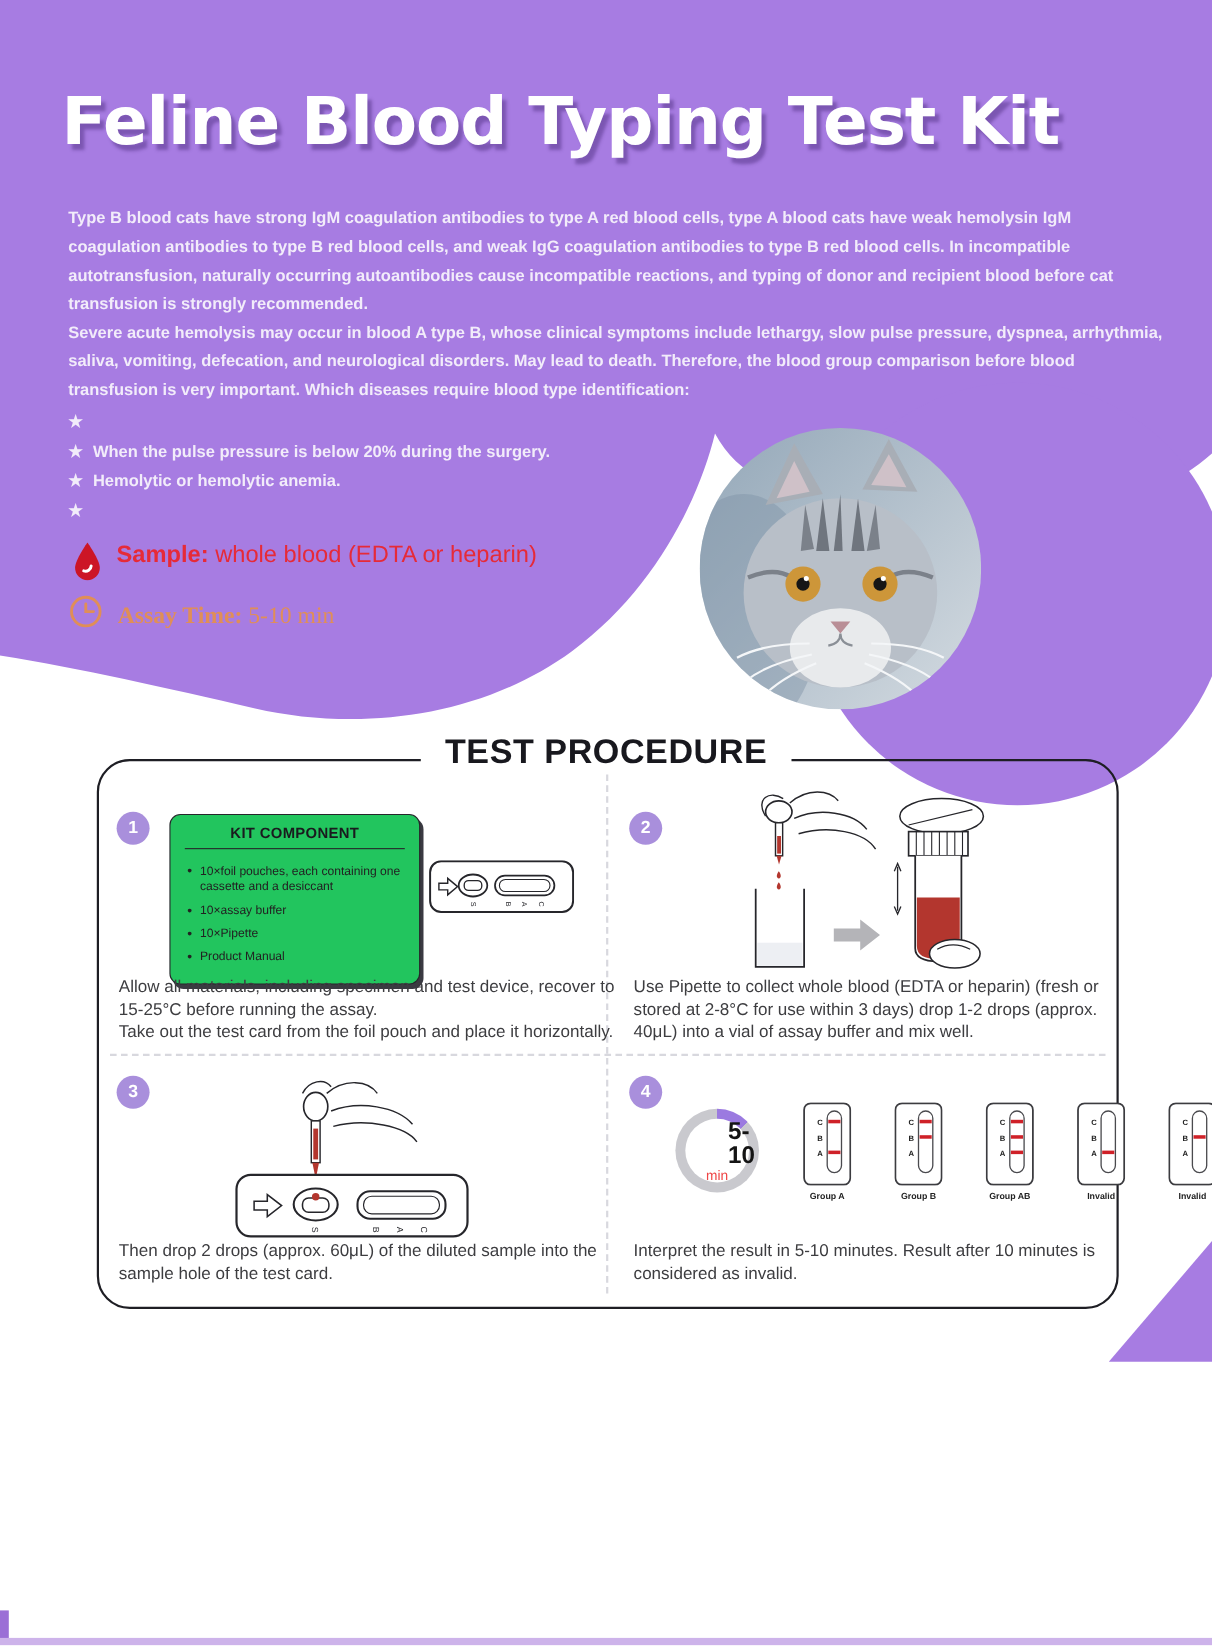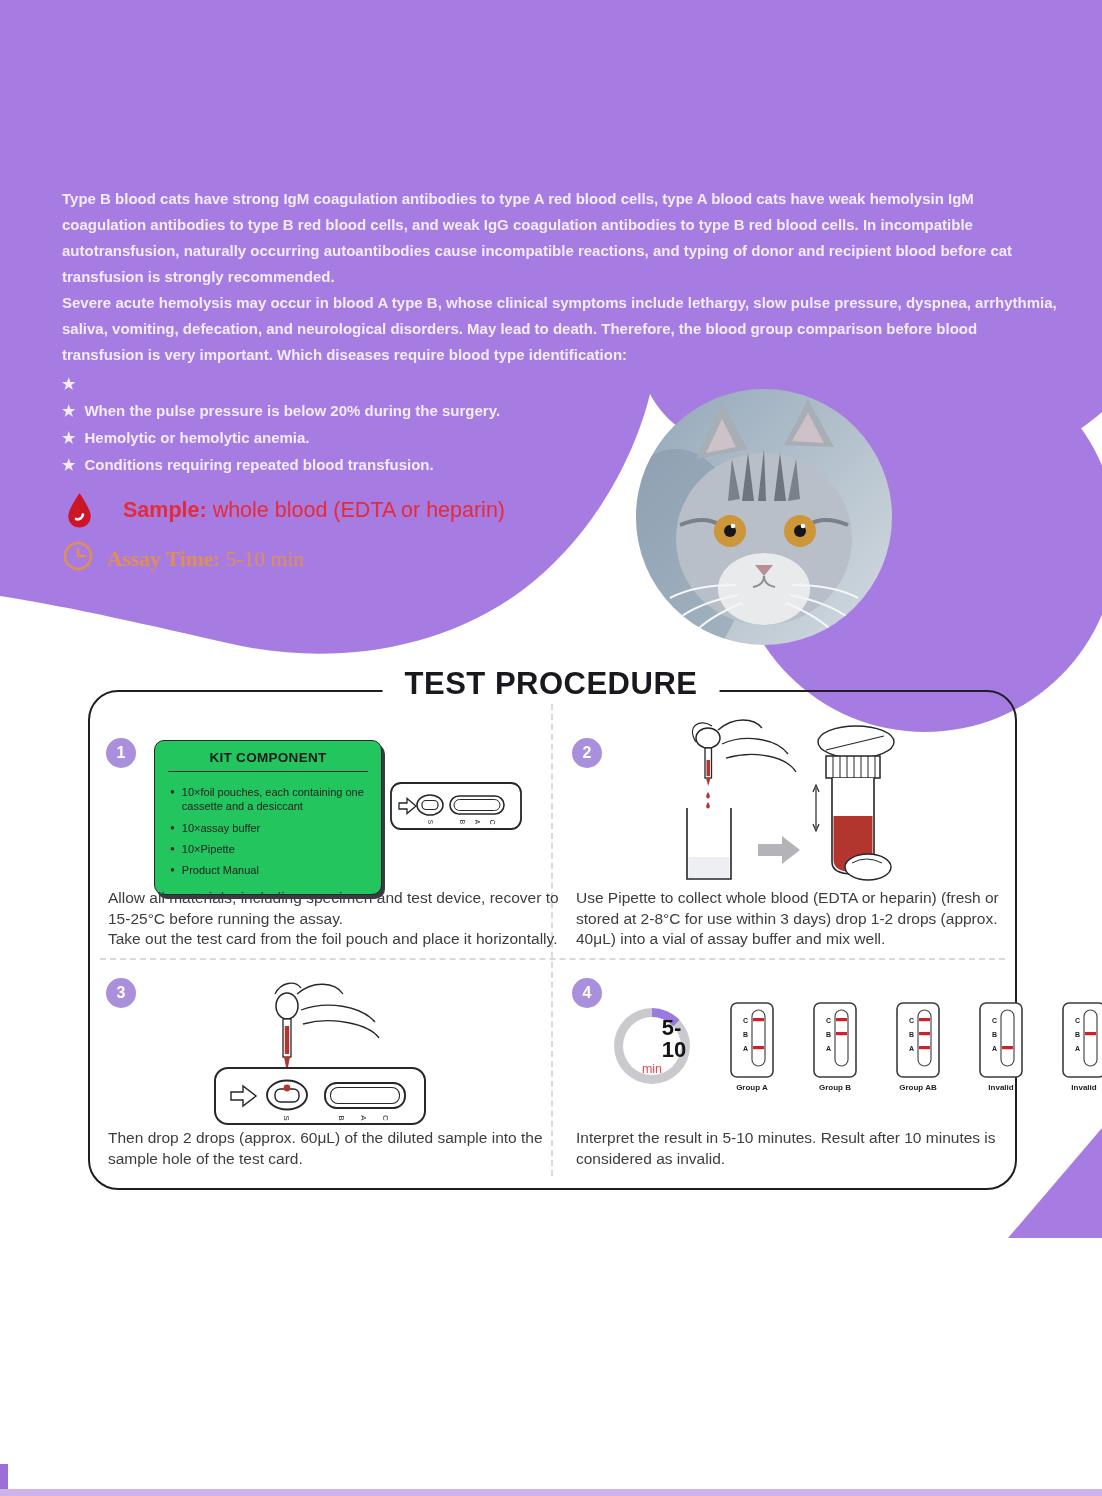--- a/index.html
+++ b/index.html
@@ -14,21 +14,21 @@
   .title{position:absolute;left:56px;top:76px;z-index:2;color:#fff;
          font-family:"DejaVu Sans","Liberation Sans",sans-serif;font-weight:800;font-size:60px;
          letter-spacing:-1px;white-space:nowrap;
          text-shadow:4px 5px 3px rgba(70,40,120,.45);}
   .intro{position:absolute;left:62px;top:186px;width:998px;z-index:2;color:#f2ecfa;
          font-size:15px;line-height:26px;font-weight:700;}
   .intro p{margin:0;}
   .bullets{margin-top:2px;}
   .bullet-line{display:flex;line-height:27px;}
   .bullet-line .star{margin-right:9px;}
-  .sample-row{position:absolute;left:66px;top:492px;z-index:2;display:flex;align-items:center;gap:30px;}
+  .sample-row{position:absolute;left:66px;top:492px;z-index:2;display:flex;gap:13px;}
   .sample-row .txt{font-size:21.5px;color:#e62a38;}
   .sample-row .lbl{font-weight:700;}
   .assay-row{position:absolute;left:62px;top:540px;z-index:2;display:flex;align-items:flex-end;gap:13px;opacity:.8;font-family:Liberation Serif, serif;}
   .assay-row .txt{font-size:21.5px;color:#ef9335;}
   .assay-row .lbl{font-weight:700;}
 
   
   .proc-title{position:absolute;left:50%;transform:translateX(-50%);top:666px;z-index:3;
               background:#fff;padding:0 22px;font-size:31px;font-weight:700;color:#18181e;
               letter-spacing:.5px;white-space:nowrap;}
@@ -110,39 +110,39 @@
       <circle cx="97" cy="137" r="2.3" fill="#fff"></circle>
       <circle cx="167" cy="137" r="2.3" fill="#fff"></circle>
       <ellipse cx="128" cy="200" rx="46" ry="36" fill="#e8eaec"></ellipse>
       <path d="M119,176 h18 l-9,11 Z" fill="#b98e96"></path>
       <path d="M128,187 q0,9 -11,11 M128,187 q0,9 11,11" stroke="#8a8f96" stroke-width="2" fill="none"></path>
       <path d="M100,196 q-42,0 -66,13 M102,206 q-40,8 -60,24 M106,214 q-34,14 -50,32" stroke="#f4f6f8" stroke-width="2" fill="none"></path>
       <path d="M156,196 q42,0 66,13 M154,206 q40,8 60,24 M150,214 q34,14 50,32" stroke="#f4f6f8" stroke-width="2" fill="none"></path>
     </svg>
   </div>
 
+  <div class="title">Feline Blood Typing Test Kit</div>
 
   <div class="intro">
     <p>Type B blood cats have strong IgM coagulation antibodies to type A red blood cells, type A blood cats have weak hemolysin IgM coagulation antibodies to type B red blood cells, and weak IgG coagulation antibodies to type B red blood cells. In incompatible autotransfusion, naturally occurring autoantibodies cause incompatible reactions, and typing of donor and recipient blood before cat transfusion is strongly recommended.</p>
     <p>Severe acute hemolysis may occur in blood A type B, whose clinical symptoms include lethargy, slow pulse pressure, dyspnea, arrhythmia, saliva, vomiting, defecation, and neurological disorders. May lead to death. Therefore, the blood group comparison before blood transfusion is very important. Which diseases require blood type identification:</p>
     <div class="bullets">
       <div class="bullet-line">
           <span class="star">★</span>
         </div>
       <div class="bullet-line">
           <span class="star">★</span>
           <span>When the pulse pressure is below 20% during the surgery.</span>
         </div>
       <div class="bullet-line">
           <span class="star">★</span>
           <span>Hemolytic or hemolytic anemia.</span>
         </div>
       <div class="bullet-line">
           <span class="star">★</span>
-          <span>Conditions requiring repeated blood transfusion.</span>
         </div>
     </div>
   </div>
 
   <div class="sample-row">
     <svg width="27" height="36" viewBox="0 0 24 32">
       <path d="M12,1 C12,1 2,15 2,21.5 a10,10 0 0 0 20,0 C22,15 12,1 12,1 Z" fill="#cc1526"></path>
       <path d="M9,24 a4.5,4.5 0 0 0 6,-4" stroke="#fff" stroke-width="2.4" fill="none" stroke-linecap="round"></path>
     </svg>
     <div class="txt"><span class="lbl">Sample:</span> <span>whole blood (EDTA or heparin)</span></div>

